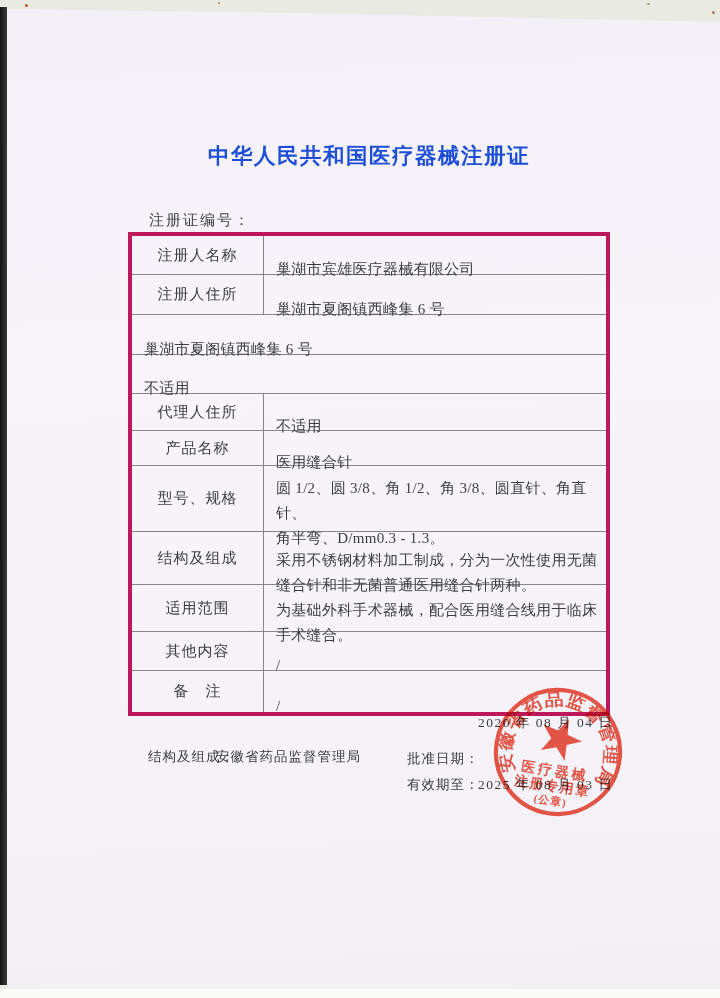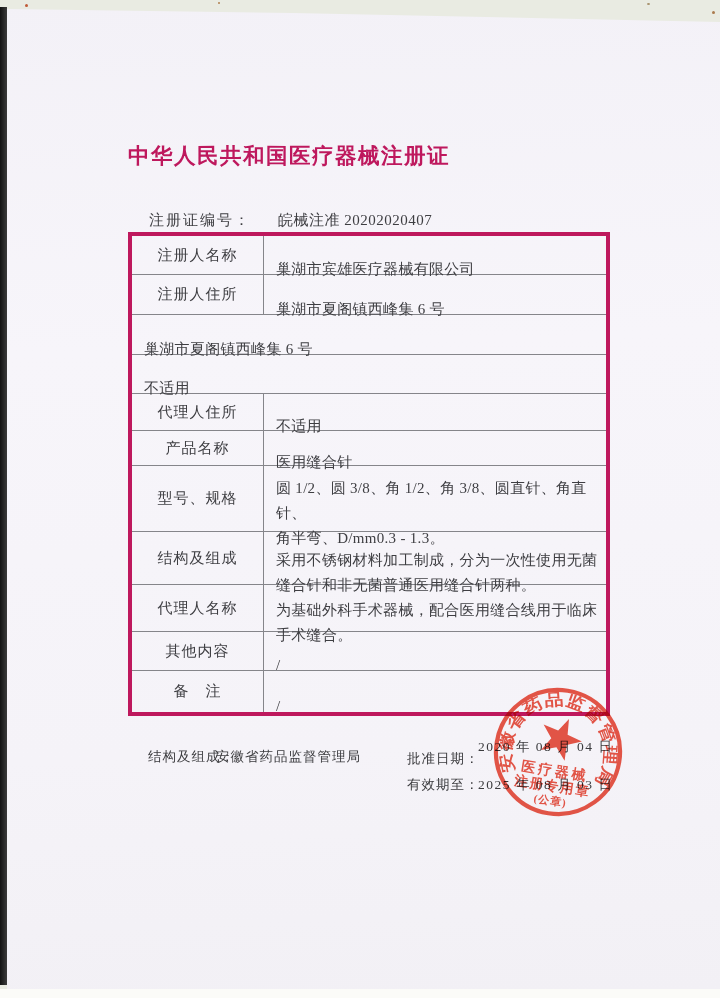--- a/index.html
+++ b/index.html
@@ -20,22 +20,22 @@
     background:linear-gradient(90deg,#121212,#3c3c3c);
   }
   .edge-bottom {
     position:absolute; left:0; bottom:0; width:720px; height:9px;
     background:#fbfbf8;
   }
   .speck { position:absolute; border-radius:50%; }
 
   .title {
     position:absolute; left:128px; top:141px; width:482px;
-    font-size:21.5px; font-weight:bold;
-    letter-spacing:1.5px; color:#be185d;
+    text-align:center; font-size:21.5px; font-weight:bold;
+    letter-spacing:1.5px; color:#1d4ed8;
   }
   .regline { position:absolute; top:211px; font-size:15px; }
   .regline.lab { left:149px; letter-spacing:2px; }
   .regline.val { left:278px; letter-spacing:0.5px; }
 
   .cert-table {
     position:absolute; left:128px; top:232px; width:482px;
     border:4px solid #be185d; box-sizing:border-box;
     font-size:15px;
   }
@@ -49,21 +49,21 @@
   .tval {
     flex:1; display:flex; align-items:center;
     padding-left:12px; padding-right:6px; box-sizing:border-box;
   }
   .tval span { white-space:pre-line; line-height:25px; letter-spacing:0.3px;margin-top:29px; }
 
   .foot { position:absolute; font-size:13.5px; color:#3b3b3e; }
   .f-dept-l   { left:148px; top:748px; letter-spacing:1px; }
   .f-dept-v   { left:216px; top:748px; letter-spacing:1px; }
   .f-date-l   { left:407px; top:750px; letter-spacing:1px; }
-  .f-date-v   { left:478px; top:738px; letter-spacing:1.5px; }
+  .f-date-v   { left:478px; top:714px; letter-spacing:1.5px; }
   .f-valid-l  { left:407px; top:776px; letter-spacing:1px; }
   .f-valid-v  { left:478px; top:776px; letter-spacing:1.5px; }
 
   .stamp {
     position:absolute; left:472px; top:666px; width:172px; height:172px;
     mix-blend-mode:multiply; opacity:0.85;
   }
   .stamp text { font-family:"Liberation Serif","DejaVu Serif",serif; font-weight:bold; }
 </style>
 </head>
@@ -76,21 +76,20 @@
   <div class="edge-bottom"></div>
 
   <div class="speck" style="left:25px;top:4px;width:3px;height:3px;background:#c05a38;"></div>
   <div class="speck" style="left:218px;top:2px;width:2px;height:2px;background:#b08050;"></div>
   <div class="speck" style="left:647px;top:3px;width:3px;height:2px;background:#a8916c;"></div>
   <div class="speck" style="left:712px;top:11px;width:3px;height:3px;background:#ab7a4e;"></div>
 
   <div class="title">中华人民共和国医疗器械注册证</div>
 
   <div class="regline lab">注册证编号：</div>
-  <div class="regline val">皖械注准 20202020407</div>
 
   <div class="cert-table">
     <div class="trow" style="height:38px">
       <div class="tlab">注册人名称</div>
       <div class="tval">
           <span>巢湖市宾雄医疗器械有限公司</span>
         </div>
     </div>
     <div class="trow" style="height:39px">
       <div class="tlab">注册人住所</div>
@@ -128,21 +127,21 @@
         </div>
     </div>
     <div class="trow" style="height:52px">
       <div class="tlab">结构及组成</div>
       <div class="tval">
           <span>采用不锈钢材料加工制成，分为一次性使用无菌
 缝合针和非无菌普通医用缝合针两种。</span>
         </div>
     </div>
     <div class="trow" style="height:46px">
-      <div class="tlab">代理人名称</div>
+      <div class="tlab">适用范围</div>
       <div class="tval">
           <span>为基础外科手术器械，配合医用缝合线用于临床
 手术缝合。</span>
         </div>
     </div>
     <div class="trow" style="height:38px">
       <div class="tlab">其他内容</div>
       <div class="tval">
           <span>/</span>
         </div>

